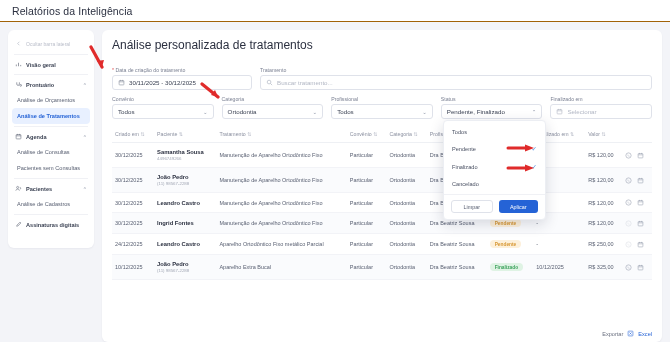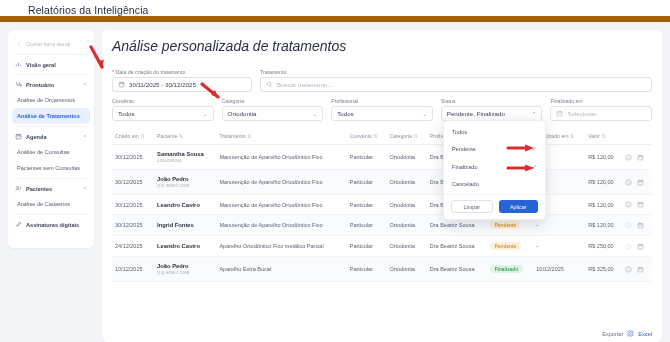--- a/index.html
+++ b/index.html
@@ -7,23 +7,23 @@
     width: 670px; height: 342px;
     font-family: "Liberation Sans", sans-serif;
     background: #f3f4f8;
     overflow: hidden;
   }
   .app { position: relative; width: 670px; height: 342px; background: #f3f4f8; }
 
   
   .topbar {
     height: 22px; background: #ffffff;
-    display: flex; align-items: flex-end;
-    padding-left: 28px;
-    border-bottom: 6px solid #a16207;
+    display: flex; align-items: center;
+    padding-left: 12px;
+    border-bottom: 1px solid #a16207;
   }
   .topbar-title { font-size: 10.5px; color: #2b3040; letter-spacing: .1px; }
 
   
   .body-wrap { display: flex; padding: 8px 8px 0 8px; gap: 8px; height: 320px; }
 
   
   .sidebar {
     width: 86px; background: #ffffff; border-radius: 6px;
     padding: 6px 0; height: 218px; flex: none;
@@ -45,21 +45,21 @@
   .ico { width: 7px; height: 7px; flex: none; display:block; }
   .chev { margin-left: auto; font-size: 5px; color: #a7adbb; }
 
   
   .main {
     flex: 1; background: #ffffff; border-radius: 6px;
     padding: 8px 10px; position: relative;
     box-shadow: 0 1px 2px rgba(20,25,60,.05);
     height: 312px;
   }
-  .card-title { font-size: 14px; color: #2b3040; margin-bottom: 15px; font-style: italic; }
+  .card-title { font-size: 12px; color: #2b3040; margin-bottom: 15px; }
 
   .filters { display: flex; gap: 8px; margin-bottom: 6px; }
   .fld { display: flex; flex-direction: column; gap: 2px; }
   .fld.w-date { width: 140px; }
   .fld.w-treat { flex: 1; }
   .lbl { font-size: 5.2px; color: #7b8193; }
   .lbl .req { color: #e05252; }
   .inp {
     height: 15px; border: 1px solid #dfe2ea; border-radius: 3px;
     display: flex; align-items: center; gap: 4px; padding: 0 5px;

